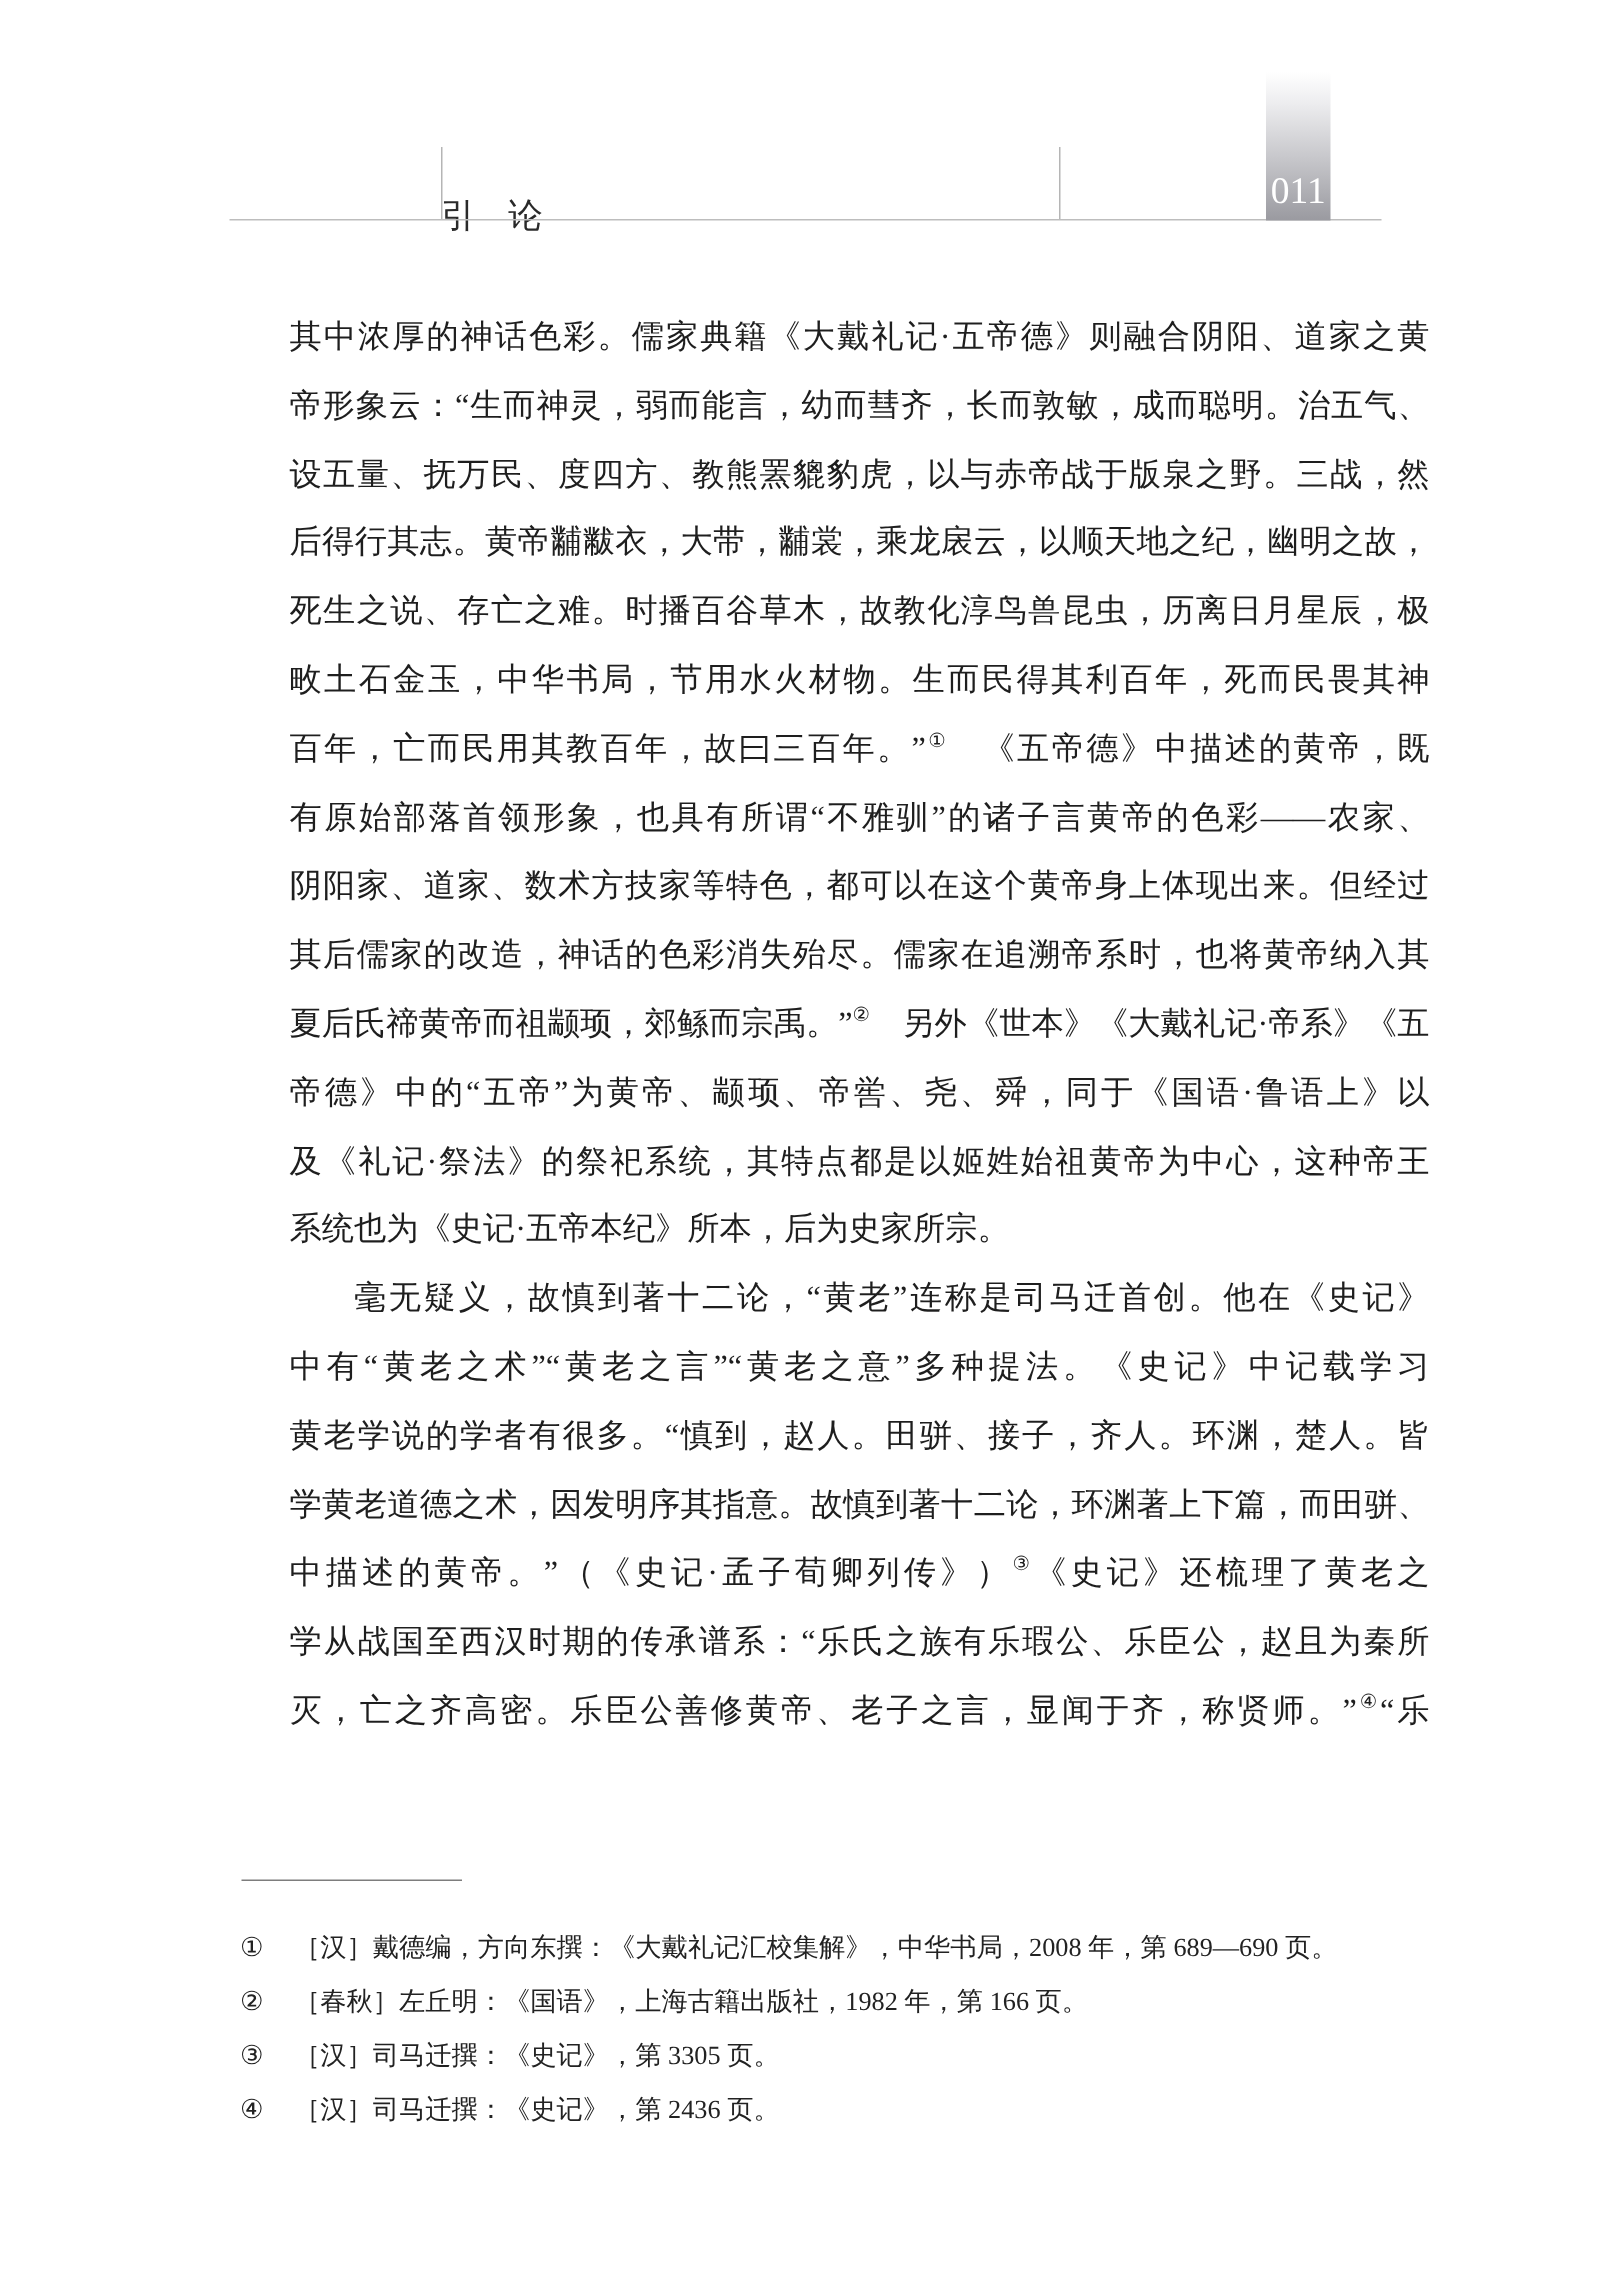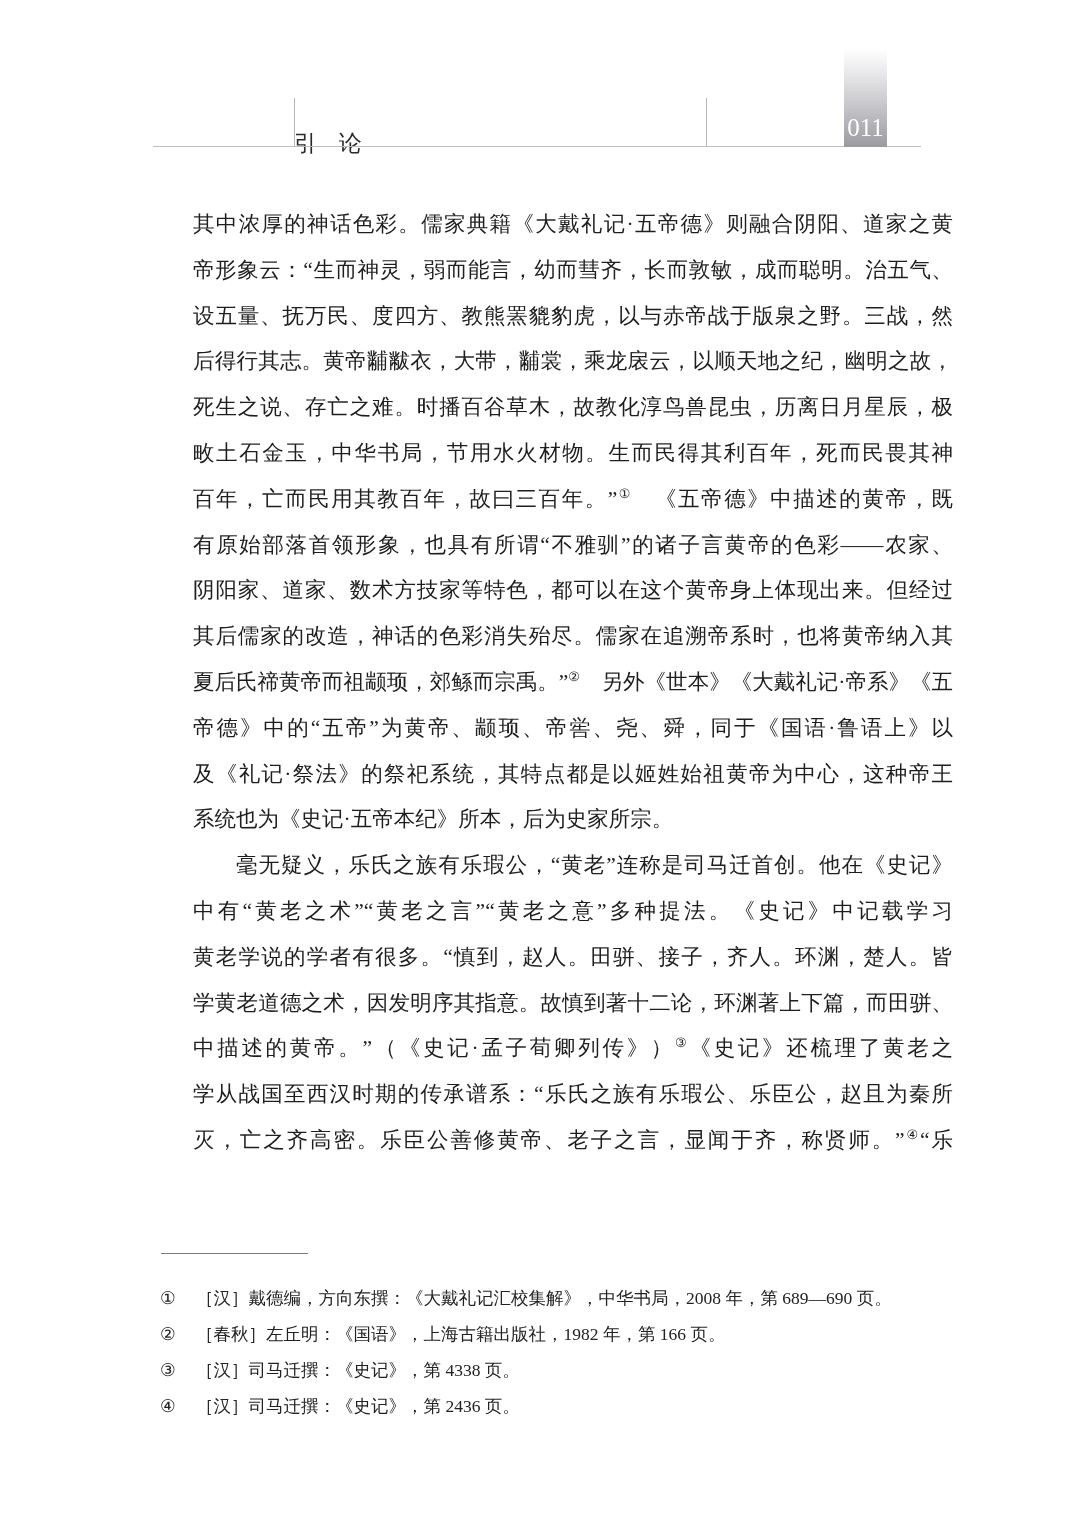--- a/index.html
+++ b/index.html
@@ -85,42 +85,42 @@
       <div class="bline"><span>死生之说、存亡之难。时播百谷草木，故教化淳鸟兽昆虫，历离日月星辰，极</span></div>
       <div class="bline"><span>畋土石金玉，中华书局，节用水火材物。生而民得其利百年，死而民畏其神</span></div>
       <div class="bline"><span>百年，亡而民用其教百年，故曰三百年。”</span><span class="sup">①</span><span>　《五帝德》中描述的黄帝，既</span></div>
       <div class="bline"><span>有原始部落首领形象，也具有所谓“不雅驯”的诸子言黄帝的色彩——农家、</span></div>
       <div class="bline"><span>阴阳家、道家、数术方技家等特色，都可以在这个黄帝身上体现出来。但经过</span></div>
       <div class="bline"><span>其后儒家的改造，神话的色彩消失殆尽。儒家在追溯帝系时，也将黄帝纳入其</span></div>
       <div class="bline"><span>夏后氏禘黄帝而祖颛顼，郊鲧而宗禹。”</span><span class="sup">②</span><span>　另外《世本》《大戴礼记·帝系》《五</span></div>
       <div class="bline"><span>帝德》中的“五帝”为黄帝、颛顼、帝喾、尧、舜，同于《国语·鲁语上》以</span></div>
       <div class="bline"><span>及《礼记·祭法》的祭祀系统，其特点都是以姬姓始祖黄帝为中心，这种帝王</span></div>
       <div class="bline shortline"><span>系统也为《史记·五帝本纪》所本，后为史家所宗。</span></div>
-      <div class="bline indent"><span>毫无疑义，乐氏之族有乐瑕公，“黄老”连称是司马迁首创。他在《史记》</span></div>
+      <div class="bline indent"><span>毫无疑义，故慎到著十二论，“黄老”连称是司马迁首创。他在《史记》</span></div>
       <div class="bline"><span>中有“黄老之术”“黄老之言”“黄老之意”多种提法。《史记》中记载学习</span></div>
       <div class="bline"><span>黄老学说的学者有很多。“慎到，赵人。田骈、接子，齐人。环渊，楚人。皆</span></div>
       <div class="bline"><span>学黄老道德之术，因发明序其指意。故慎到著十二论，环渊著上下篇，而田骈、</span></div>
       <div class="bline"><span>中描述的黄帝。”（《史记·孟子荀卿列传》）</span><span class="sup">③</span><span>《史记》还梳理了黄老之</span></div>
       <div class="bline"><span>学从战国至西汉时期的传承谱系：“乐氏之族有乐瑕公、乐臣公，赵且为秦所</span></div>
       <div class="bline"><span>灭，亡之齐高密。乐臣公善修黄帝、老子之言，显闻于齐，称贤师。”</span><span class="sup">④</span><span>“乐</span></div>
     </div>
 
   <div class="fn-rule"></div>
   <div class="footnotes">
       <div class="fn-row">
         <span class="fn-marker">①</span>
         <span class="fn-text">［汉］戴德编，方向东撰：《大戴礼记汇校集解》，中华书局，2008 年，第 689—690 页。</span>
       </div>
       <div class="fn-row">
         <span class="fn-marker">②</span>
         <span class="fn-text">［春秋］左丘明：《国语》，上海古籍出版社，1982 年，第 166 页。</span>
       </div>
       <div class="fn-row">
         <span class="fn-marker">③</span>
-        <span class="fn-text">［汉］司马迁撰：《史记》，第 4338 页。</span>
+        <span class="fn-text">［汉］司马迁撰：《史记》，第 3305 页。</span>
       </div>
       <div class="fn-row">
         <span class="fn-marker">④</span>
         <span class="fn-text">［汉］司马迁撰：《史记》，第 2436 页。</span>
       </div>
     </div>
 
 </div>
 
 </body></html>

